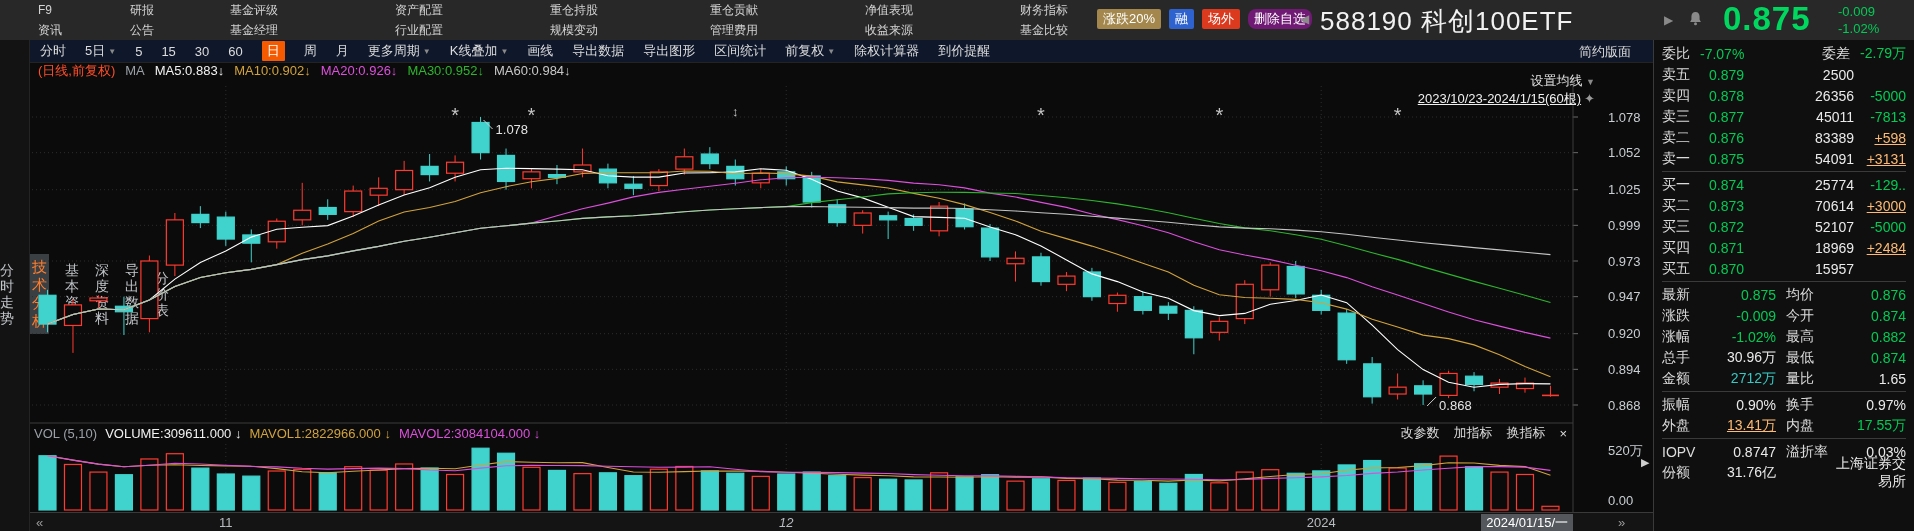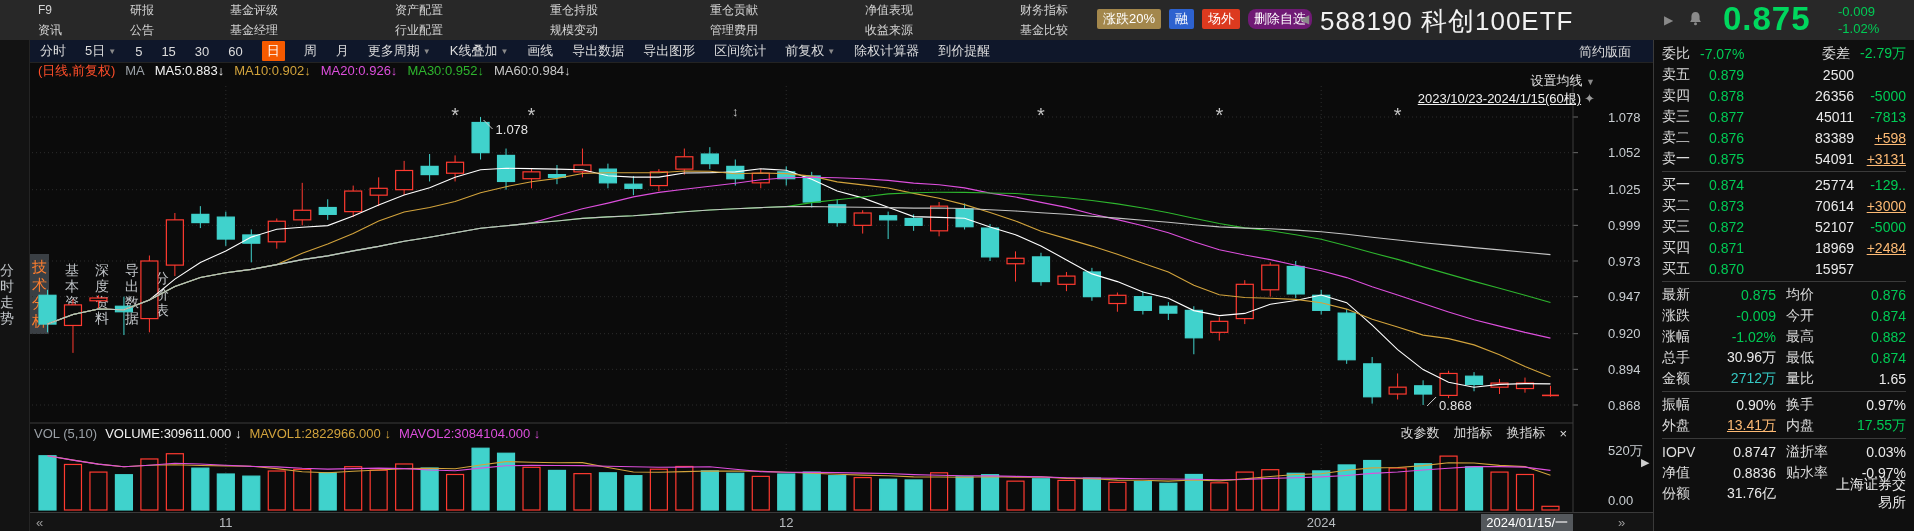--- a/index.html
+++ b/index.html
@@ -402,21 +402,21 @@
           <span>加指标</span>
           <span>换指标</span>
           <span>×</span>
         </div>
     </div>
     <div id="bottom-axis">
       <span id="pgl">«</span>
       <span id="cur-date">2024/01/15/一</span>
       <span id="pgr">»</span>
     <span class="tick" style="left: 195.818px;">11</span>
-        <span class="tick" style="left: 756.246px;">12</span>
+        <span class="tick" style="left: 756.246px; font-style: italic;">12</span>
         <span class="tick" style="left: 1291.2px;">2024</span>
       </div>
   </div>
 
   <span id="panel-collapse">▶</span>
 
   <aside id="right-panel">
     <div id="wb-row">
       <span class="lbl">委比</span>
       <span class="val g">-7.07%</span>
@@ -535,26 +535,20 @@
           <span class="v2 g">17.55万</span>
         </div>
         <div class="rp-div"></div>
         <div class="st-row">
           <span class="l1">IOPV</span>
           <span class="v1 w">0.8747</span>
           <span class="l2">溢折率</span>
           <span class="v2 w">0.03%</span>
         </div>
         <div class="st-row">
-          <span class="l1">净值</span>
-          <span class="v1 w">0.8836</span>
-          <span class="l2">贴水率</span>
-          <span class="v2 w">-0.97%</span>
-        </div>
-        <div class="st-row">
           <span class="l1">份额</span>
           <span class="v1 w">31.76亿</span>
           <span class="l2"></span>
           <span class="v2 w">上海证券交易所</span>
         </div>
       </div>
   </aside>
 
 </div>
 

